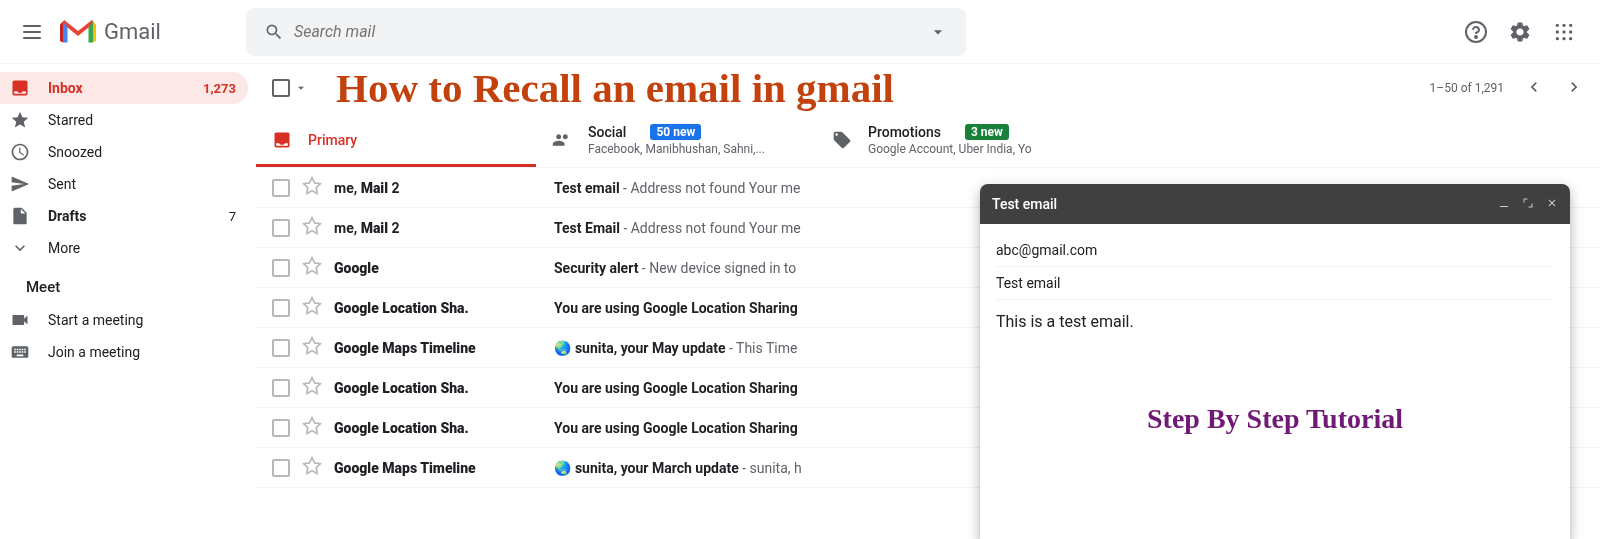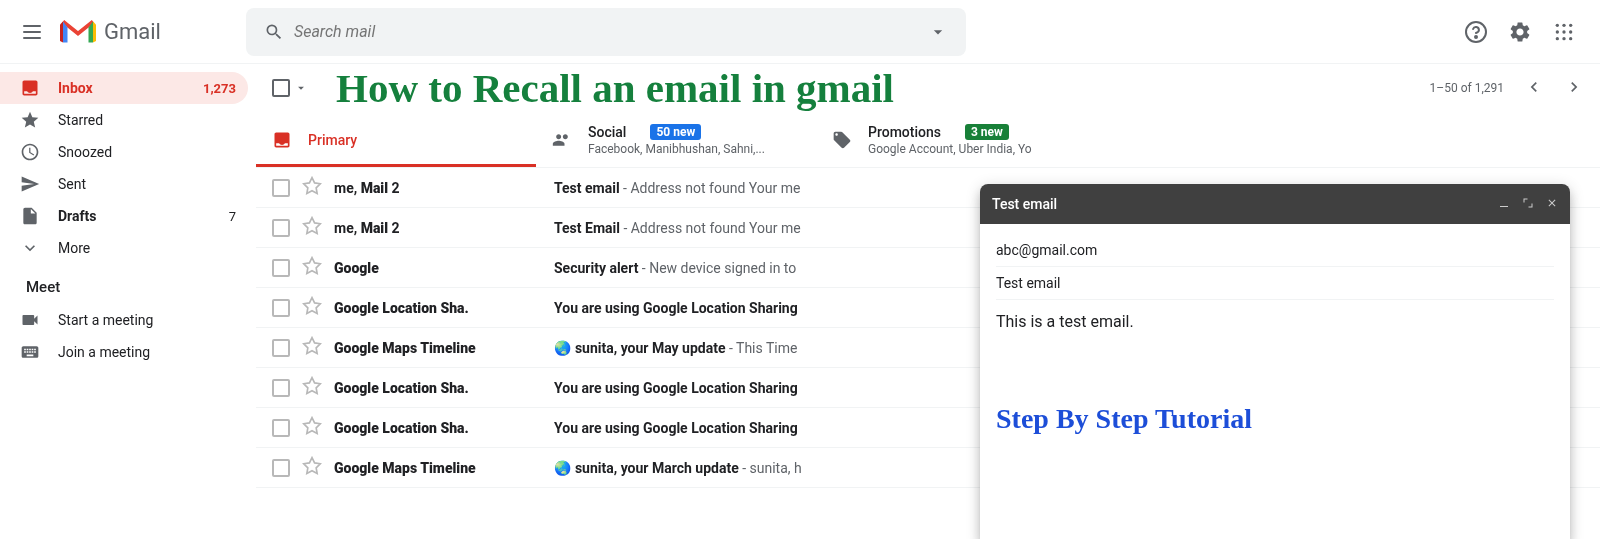--- a/index.html
+++ b/index.html
@@ -146,21 +146,21 @@
     }
     .compose-text {
       font-size: 15px;
       color: #3c4043;
       font-weight: 500;
     }
     .nav-item {
       height: 32px;
       display: flex;
       align-items: center;
-      padding: 0 12px 0 20px;
+      padding: 0 12px 0 10px;
       border-radius: 0 16px 16px 0;
       cursor: pointer;
       margin-right: 8px;
       font-size: 14px;
     }
     .nav-item.active {
       background: #fce8e6;
       color: #d93025;
       font-weight: 700;
     }
@@ -223,21 +223,21 @@
       height: 18px;
       border: 2px solid #5f6368;
       border-radius: 2px;
     }
     .overlay-heading {
       position: absolute;
       left: 80px;
       top: 0px;
       font-size: 41px;
       font-weight: 700;
-      color: #15803d;
+      color: #c2410c;
       font-family: Georgia, serif;
       white-space: nowrap;
     }
     .pagination {
       margin-left: auto;
       display: flex;
       align-items: center;
       gap: 20px;
       color: #5f6368;
       font-size: 12px;
@@ -387,23 +387,24 @@
       border-bottom: 1px solid #f1f3f4;
       font-size: 14px;
       color: #202124;
     }
     .dialog-body-text {
       padding: 12px 0;
       font-size: 16px;
       color: #202124;
     }
     .dialog-overlay-text {
+      text-align: center;
       font-size: 28px;
       font-weight: 700;
-      color: #1d4ed8;
+      color: #701a75;
       font-family: Georgia, serif;
       margin-top: 60px;
     }
   </style>
 </head>
 <body>
 
 <div class="header">
   <div class="menu-btn">
     <div class="hamburger">

